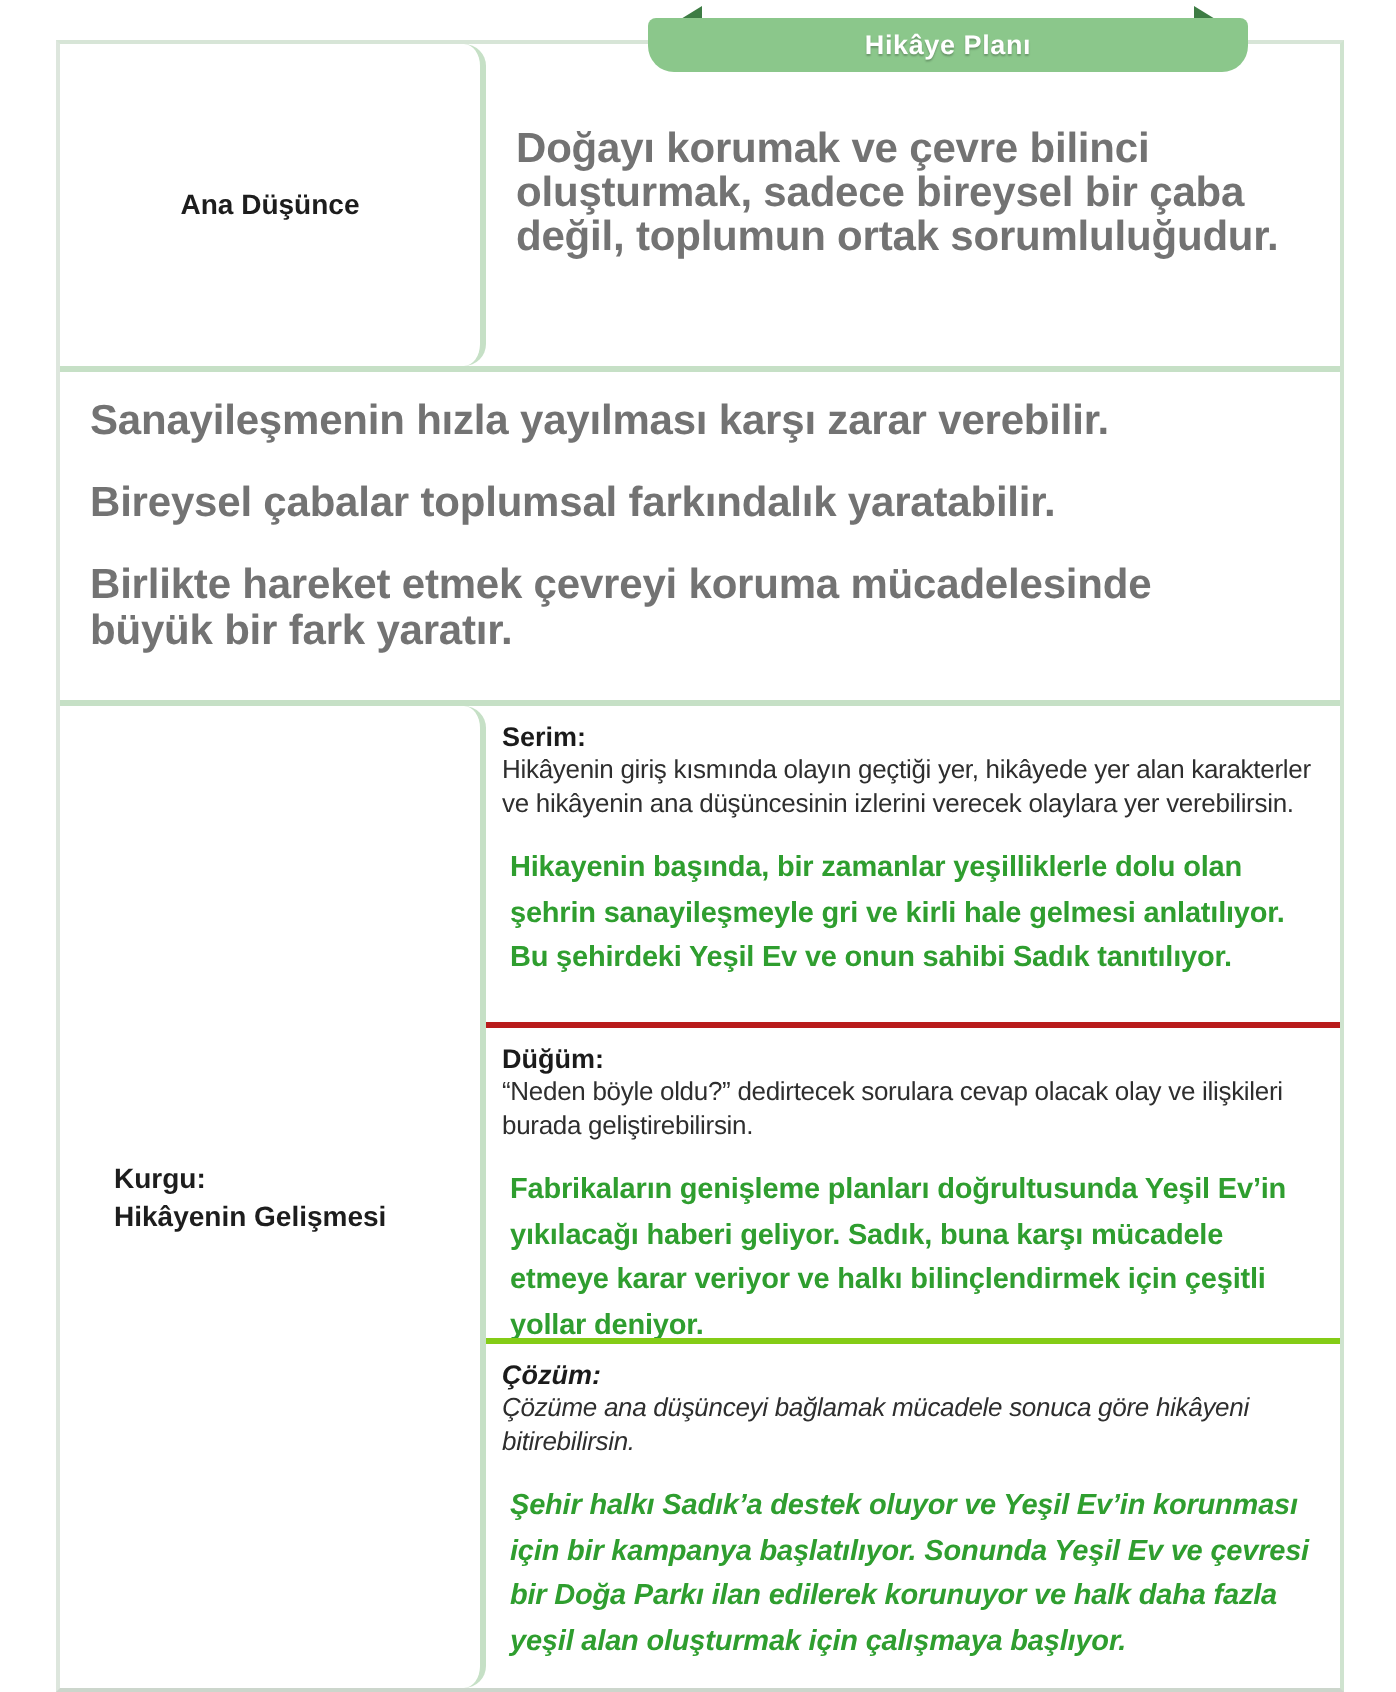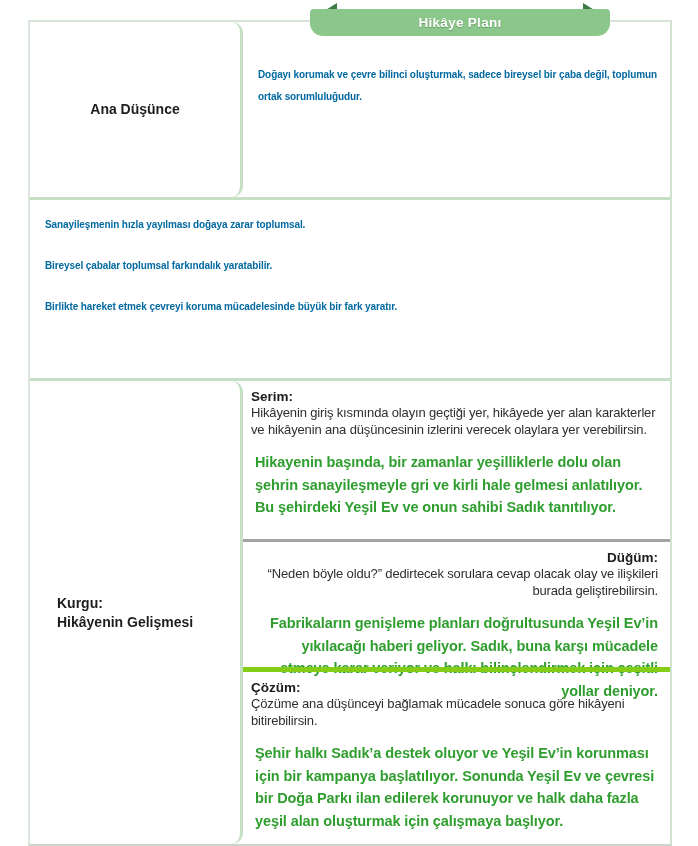--- a/index.html
+++ b/index.html
@@ -22,43 +22,43 @@
     width:213px; flex:0 0 213px; border-right:3px solid #c6e0c6;
     display:flex; align-items:center; justify-content:center; text-align:center;
     font-size:14px; font-weight:bold; color:#1d1d1d;border-radius:11px;
   }
   .cell-label.left-align {
     justify-content:flex-start; text-align:left; padding-left:27px;
   }
   .label-lines { line-height:19px; }
   .cell-content { flex:1; }
   .green-text {
-    color:#0369a1; font-weight:bold; font-size:10px; line-height:22px;
+    color:#737373; font-weight:bold; font-size:21px; line-height:22px;
     letter-spacing:-0.1px;
   }
   .cell-main-idea { padding:42px 13px 0 15px; }
   .cell-support { padding:13px 28px 0 15px; }
   .cell-support p { margin-bottom:18px; line-height:23px; }
   .subcells { display:flex; flex-direction:column; height:100%; }
   .subcell { padding:7px 12px 12px 8px; }
   .subcell-serim { height:158px; }
-  .subcell-dugum { height:128px; border-top:3px solid #a3a3a3;text-align:right; }
-  .subcell-cozum { flex:1; border-top:5px solid #84cc16; }
+  .subcell-dugum { height:158px; border-top:3px solid #b91c1c; }
+  .subcell-cozum { flex:1; border-top:3px solid #84cc16;font-style:italic; }
   .sub-heading { font-size:13.5px; font-weight:bold; color:#1b1b1b; line-height:17px; }
   .sub-desc {
     font-size:13px; color:#2e2e2e; line-height:16.5px; letter-spacing:-0.15px;
     max-width:420px;
   }
   .sub-answer {
     margin-top:13px; padding-left:4px; max-width:412px;
     color:#2f9e2f; font-weight:bold; font-size:14.5px; line-height:22.5px;
     letter-spacing:-0.1px;
   }
   .banner {
-    position:absolute; left:310px; top:9px; width:300px; height:27px; z-index:2;
+    position:absolute; left:324px; top:9px; width:300px; height:27px; z-index:2;
   }
   .banner-band {
     position:absolute; left:0; top:0; width:100%; height:100%; z-index:2;
     background:#8bc78b; border-radius:4px 4px 13px 13px;
     display:flex; align-items:center; justify-content:center;
     color:#ffffff; font-weight:bold; font-size:13.5px; letter-spacing:0.3px;
     text-shadow:0 1px 1px rgba(0,0,0,0.25);
   }
   .fold { position:absolute; width:26px; height:16px; background:#3d7c44; z-index:1; top:-6px; }
   .fold-left  { left:1px;  clip-path:polygon(0 100%, 100% 0, 100% 100%); }
@@ -79,21 +79,21 @@
 
     <div class="row row-1">
       <div class="cell-label">Ana Düşünce</div>
       <div class="cell-content cell-main-idea">
         <p class="green-text">Doğayı korumak ve çevre bilinci oluşturmak, sadece bireysel bir çaba değil, toplumun ortak sorumluluğudur.</p>
       </div>
     </div>
 
     <div class="row row-2">
       <div class="cell-content cell-support">
-        <p class="green-text">Sanayileşmenin hızla yayılması doğaya zarar toplumsal.</p>
+        <p class="green-text">Sanayileşmenin hızla yayılması karşı zarar verebilir.</p>
         <p class="green-text">Bireysel çabalar toplumsal farkındalık yaratabilir.</p>
         <p class="green-text">Birlikte hareket etmek çevreyi koruma mücadelesinde büyük bir fark yaratır.</p>
       </div>
     </div>
 
     <div class="row row-3">
       <div class="cell-label left-align">
         <div class="label-lines">
           <div>Kurgu:</div>
           <div>Hikâyenin Gelişmesi</div>

